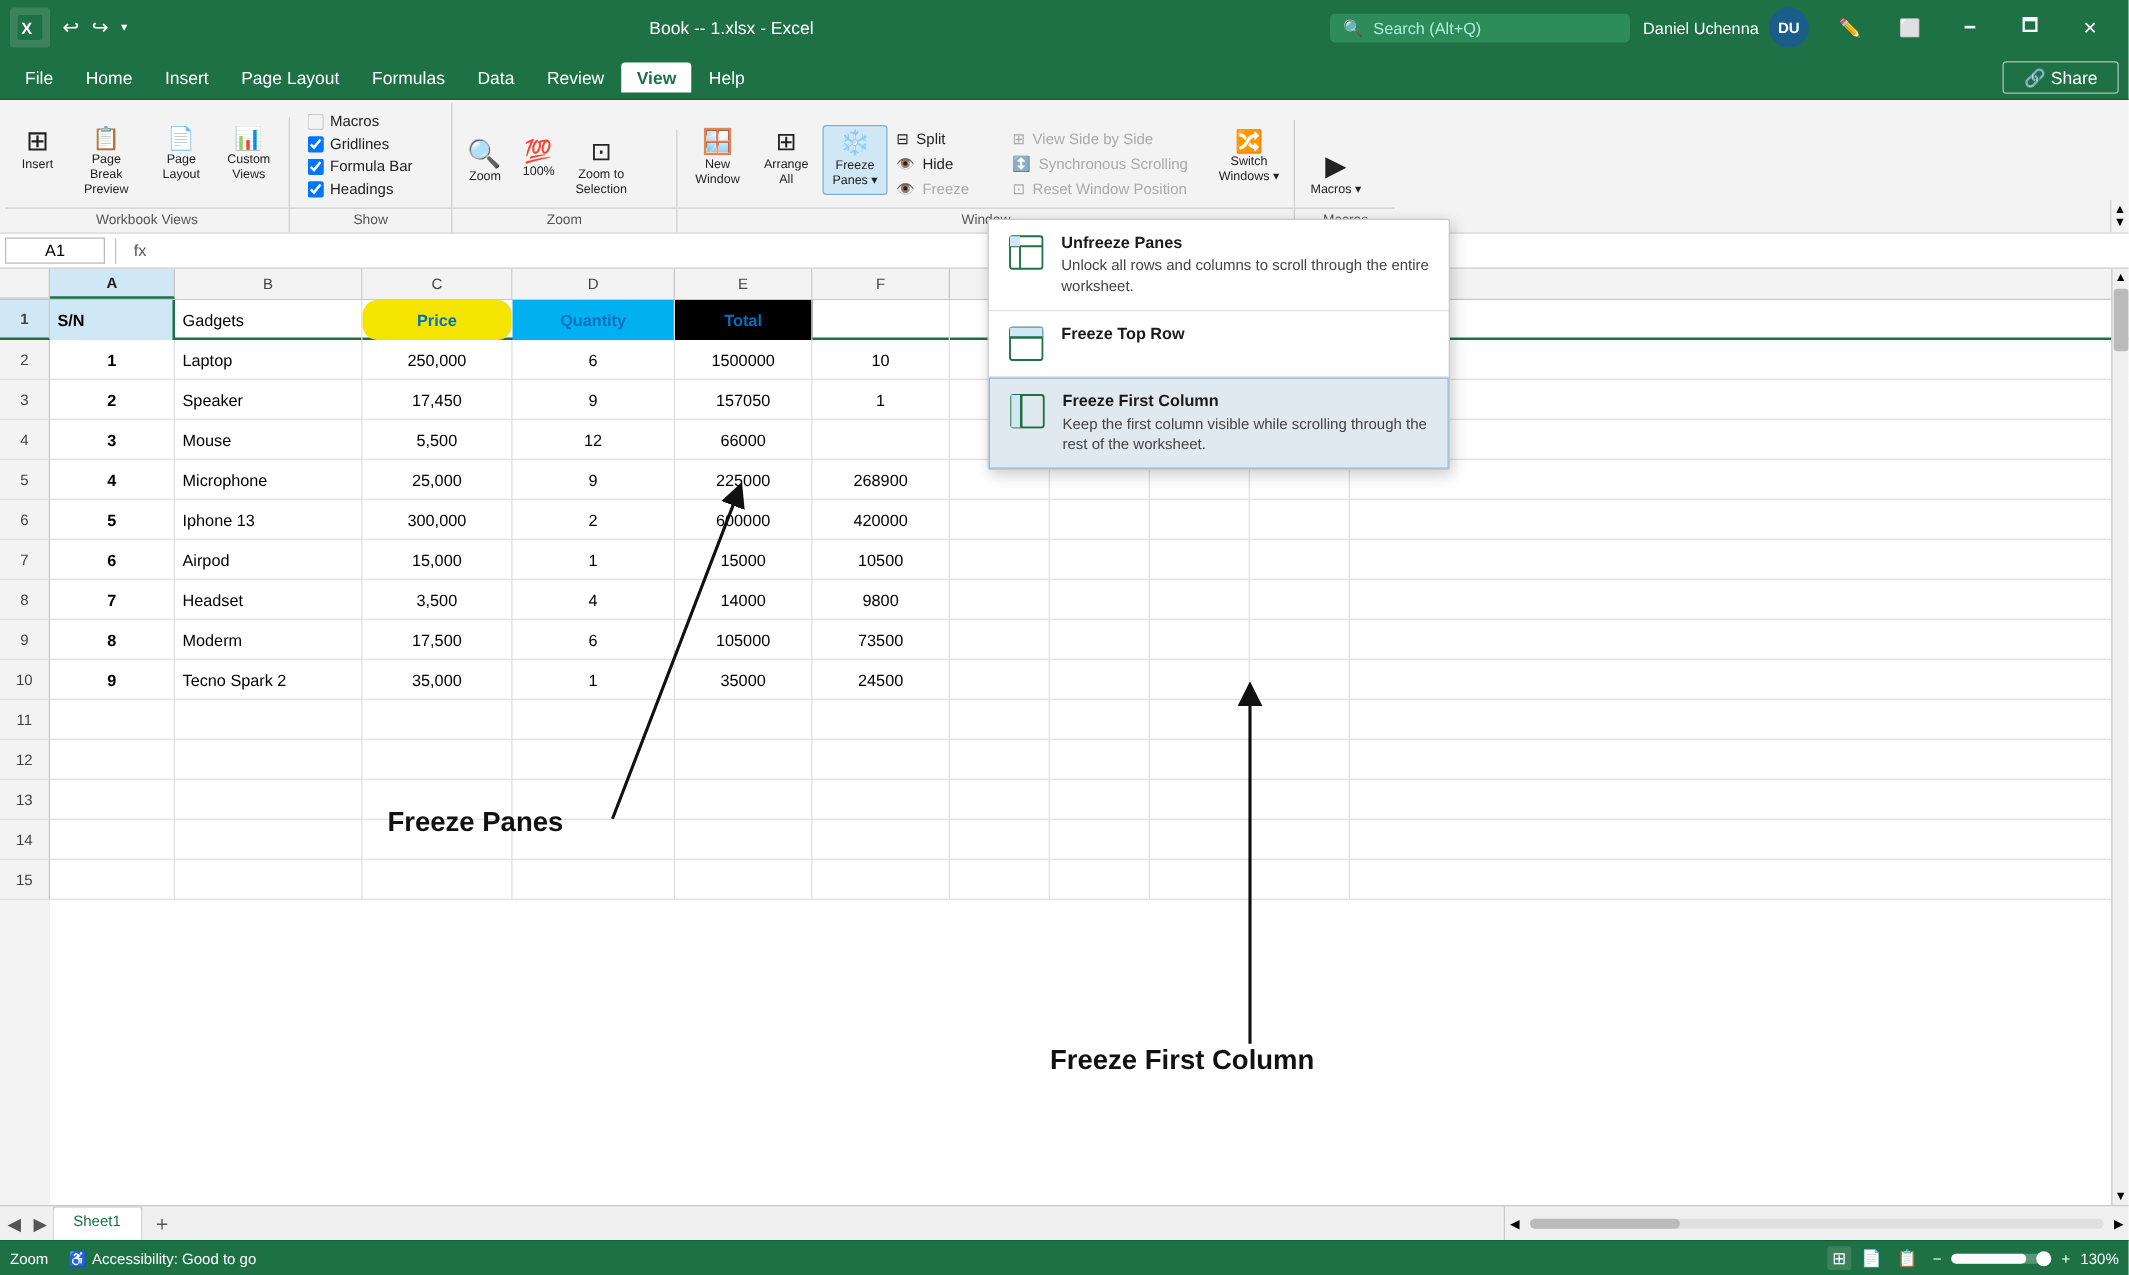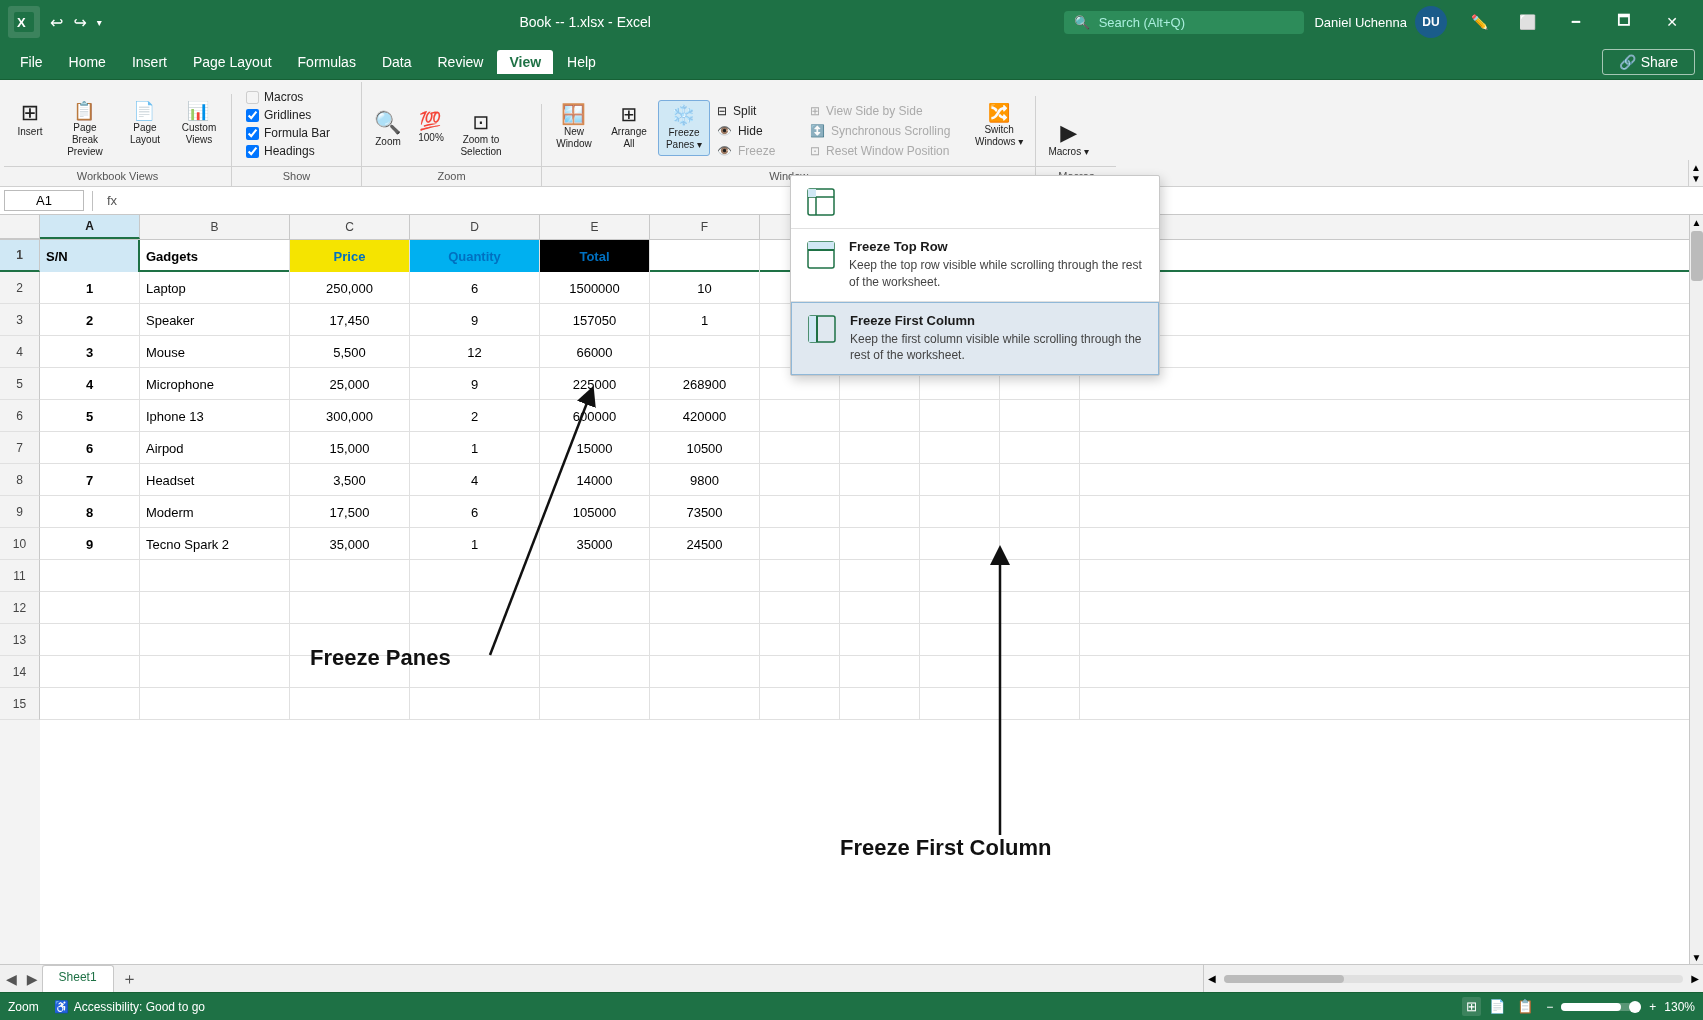--- a/index.html
+++ b/index.html
@@ -339,22 +339,22 @@
         <div class="row-num">12</div>
         <div class="row-num">13</div>
         <div class="row-num">14</div>
         <div class="row-num">15</div>
       </div>
 
       <div class="grid-area" style="flex:1; overflow:hidden;">
 
         <div class="grid-row" style="border-bottom:2px solid #1e7145;">
           <div class="cell" style="width:100px; background:#d0e8f5; font-weight:bold; border-right:2px solid #1e7145;">S/N</div>
-          <div class="cell" style="width:150px; font-weight:bold;">Gadgets</div>
-          <div class="cell" style="width:120px; background:#f5e400; font-weight:bold; color:#0070c0; justify-content:center;">Price</div>
+          <div class="cell" style="width:150px; font-weight:normal;">Gadgets</div>
+          <div class="cell" style="width:120px; background:#f5e400; font-weight:bold; color:#0070c0; justify-content:center;border-radius:12px;">Price</div>
           <div class="cell" style="width:130px; background:#00b0f0; font-weight:bold; color:#0070c0; justify-content:center;">Quantity</div>
           <div class="cell" style="width:110px; background:#000000; font-weight:bold; color:#0070c0; justify-content:center;">Total</div>
           <div class="cell" style="width:110px;"></div>
           <div class="cell" style="width:80px;"></div>
           <div class="cell" style="width:80px;"></div>
           <div class="cell" style="width:80px;"></div>
           <div class="cell" style="width:80px;"></div>
         </div>
 
         <div class="grid-row">
@@ -575,34 +575,37 @@
 
     <div class="dropdown-item">
       <div class="dropdown-icon">
         <svg width="28" height="28" viewBox="0 0 28 28">
             <rect x="1" y="1" width="26" height="26" fill="none" stroke="#1e7145" stroke-width="1.5" rx="2"></rect>
             <line x1="1" y1="9" x2="27" y2="9" stroke="#1e7145" stroke-width="1.5"></line>
             <line x1="9" y1="9" x2="9" y2="27" stroke="#1e7145" stroke-width="1.5"></line>
             <rect x="1" y="1" width="8" height="8" fill="#d0e8f5"></rect>
           </svg>
       </div>
+      <div class="dropdown-text">
+        <h4>Unfreeze Panes</h4>
+        <p>Unlock all rows and columns to scroll through the entire worksheet.</p>
+      </div>
     </div>
     <div style="height:1px; background:#e0e0e0;"></div>
 
     <div class="dropdown-item">
       <div class="dropdown-icon">
         <svg width="28" height="28" viewBox="0 0 28 28">
             <rect x="1" y="1" width="26" height="26" fill="none" stroke="#1e7145" stroke-width="1.5" rx="2"></rect>
             <rect x="1" y="1" width="26" height="8" fill="#d0e8f5"></rect>
             <line x1="1" y1="9" x2="27" y2="9" stroke="#1e7145" stroke-width="2"></line>
           </svg>
       </div>
       <div class="dropdown-text">
         <h4>Freeze Top Row</h4>
-        <p>Keep the top row visible while scrolling through the rest of the worksheet.</p>
       </div>
     </div>
     <div style="height:1px; background:#e0e0e0;"></div>
 
     <div class="dropdown-item selected">
       <div class="dropdown-icon">
         <svg width="28" height="28" viewBox="0 0 28 28">
             <rect x="1" y="1" width="26" height="26" fill="none" stroke="#1e7145" stroke-width="1.5" rx="2"></rect>
             <rect x="1" y="1" width="8" height="26" fill="#d0e8f5"></rect>
             <line x1="9" y1="1" x2="9" y2="27" stroke="#1e7145" stroke-width="2"></line>

